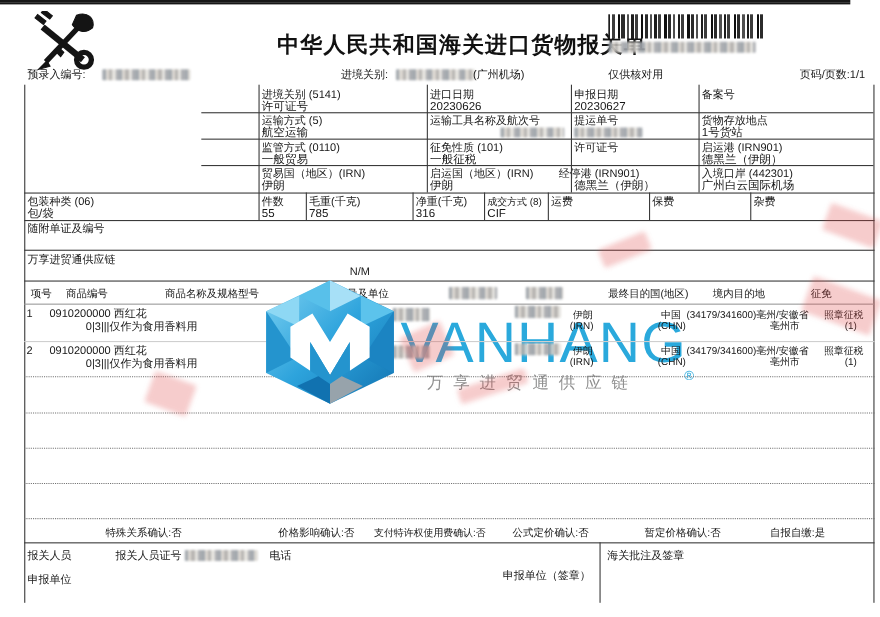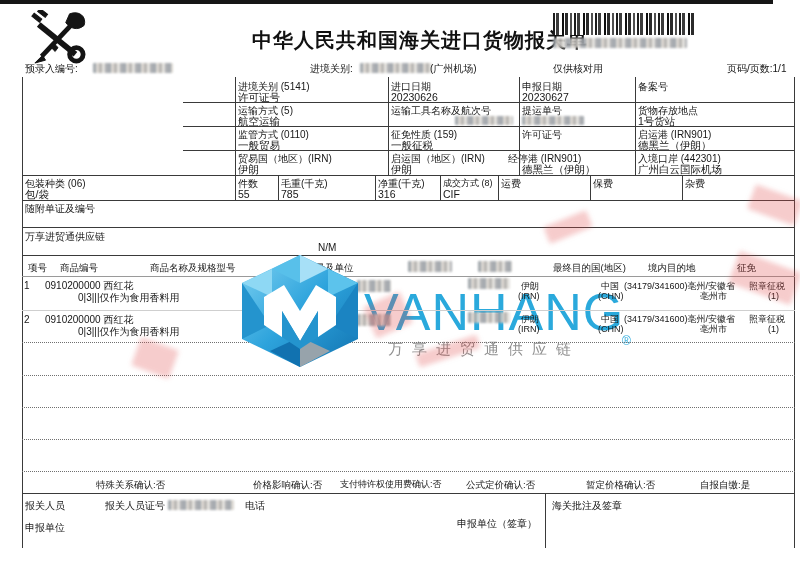--- a/index.html
+++ b/index.html
@@ -102,21 +102,21 @@
   <div class="t f105" style="left:238px;top:116px">航空运输</div>
   <div class="t" style="left:391px;top:105px">运输工具名称及航次号</div>
   <div class="blur" style="left:455px;top:116px;width:58px;height:9px"></div>
   <div class="t" style="left:522px;top:105px">提运单号</div>
   <div class="blur" style="left:522px;top:116px;width:62px;height:9px"></div>
   <div class="t" style="left:638px;top:105px">货物存放地点</div>
   <div class="t f105" style="left:638px;top:116px">1号货站</div>
 
   <div class="t" style="left:238px;top:129px">监管方式 (0110)</div>
   <div class="t f105" style="left:238px;top:140px">一般贸易</div>
-  <div class="t" style="left:391px;top:129px">征免性质 (159)</div>
+  <div class="t" style="left:391px;top:129px">征免性质 (101)</div>
   <div class="t f105" style="left:391px;top:140px">一般征税</div>
   <div class="t" style="left:522px;top:129px">许可证号</div>
   <div class="t" style="left:638px;top:129px">启运港 (IRN901)</div>
   <div class="t f105" style="left:638px;top:140px">德黑兰（伊朗）</div>
 
   <div class="t" style="left:238px;top:153px">贸易国（地区）(IRN)</div>
   <div class="t f105" style="left:238px;top:164px">伊朗</div>
   <div class="t" style="left:391px;top:153px">启运国（地区）(IRN)</div>
   <div class="t f105" style="left:391px;top:164px">伊朗</div>
   <div class="t" style="left:508px;top:153px">经停港 (IRN901)</div>

